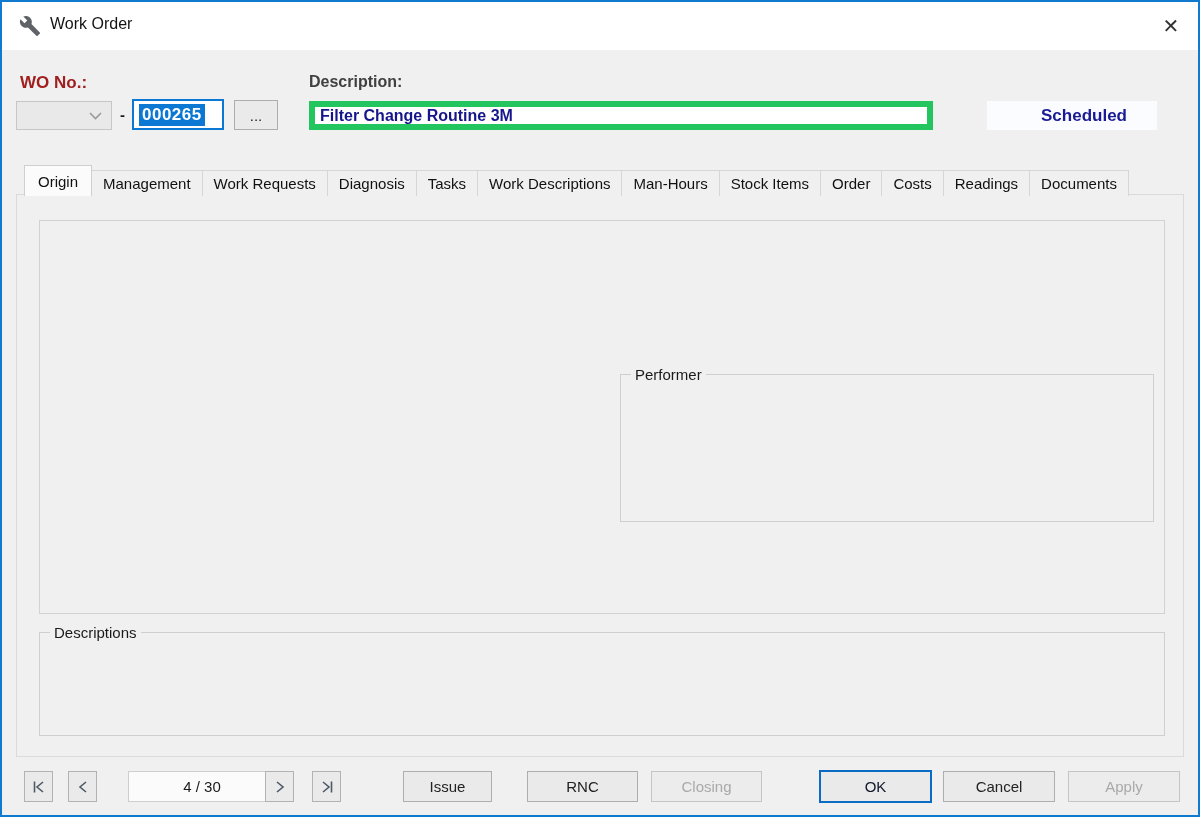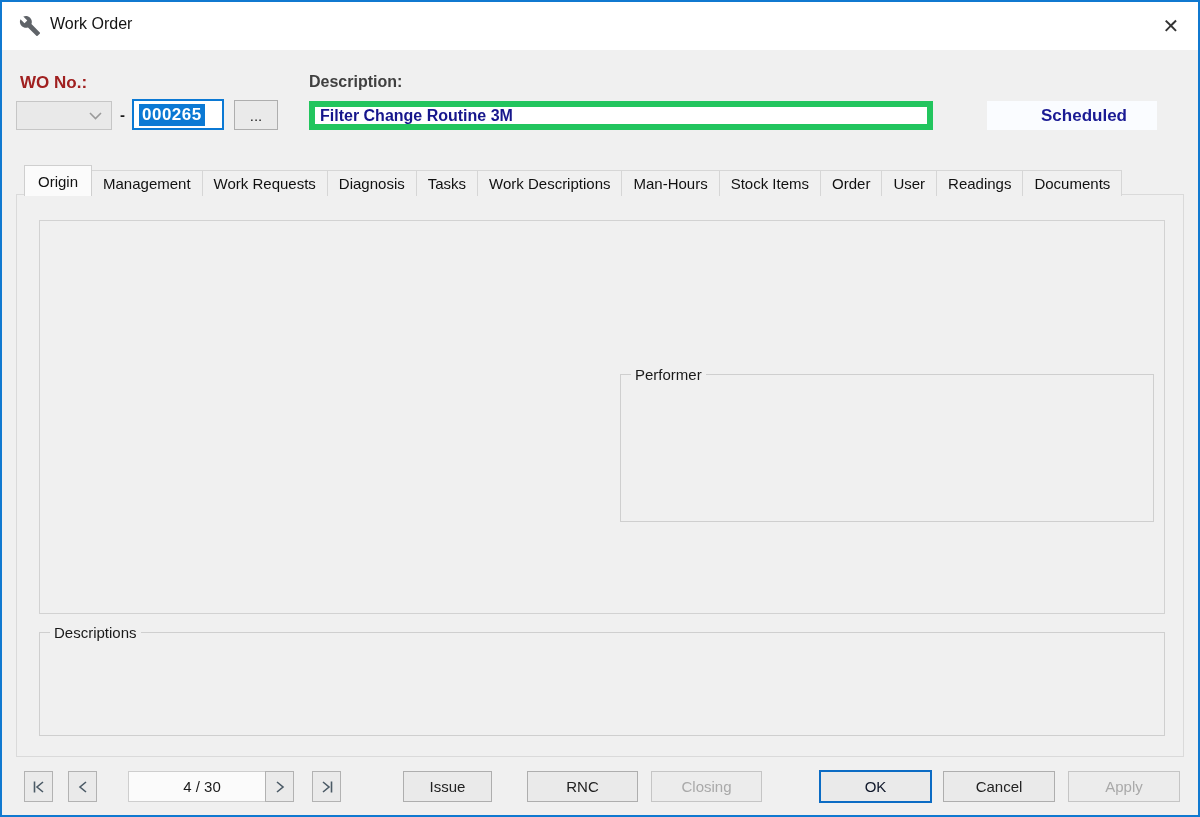--- a/index.html
+++ b/index.html
@@ -160,21 +160,21 @@
   <div class="tabstrip">
     <div class="tab active">Origin</div>
     <div class="tab">Management</div>
     <div class="tab">Work Requests</div>
     <div class="tab">Diagnosis</div>
     <div class="tab">Tasks</div>
     <div class="tab">Work Descriptions</div>
     <div class="tab">Man-Hours</div>
     <div class="tab">Stock Items</div>
     <div class="tab">Order</div>
-    <div class="tab">User</div>
+    <div class="tab">Costs</div>
     <div class="tab">Readings</div>
     <div class="tab">Documents</div>
   </div>
   <div class="tabpage"></div>
 
   <div class="panelbox" style="left:37px; top:218px; width:1126px; height:394px;"></div>
 
   <button class="btn" style="left:58px; top:258px; width:134px; height:30px;">Item</button>
   <input class="tb" style="left: 203px; top: 258px; width: 719px; height: 31px;" value="COM-0001 - COMPRESSOR NR 1 - 1ST FLOOR AIR PIPING">
   <div class="plain-label" style="left:938px; top:233px;">Urgency:</div>

